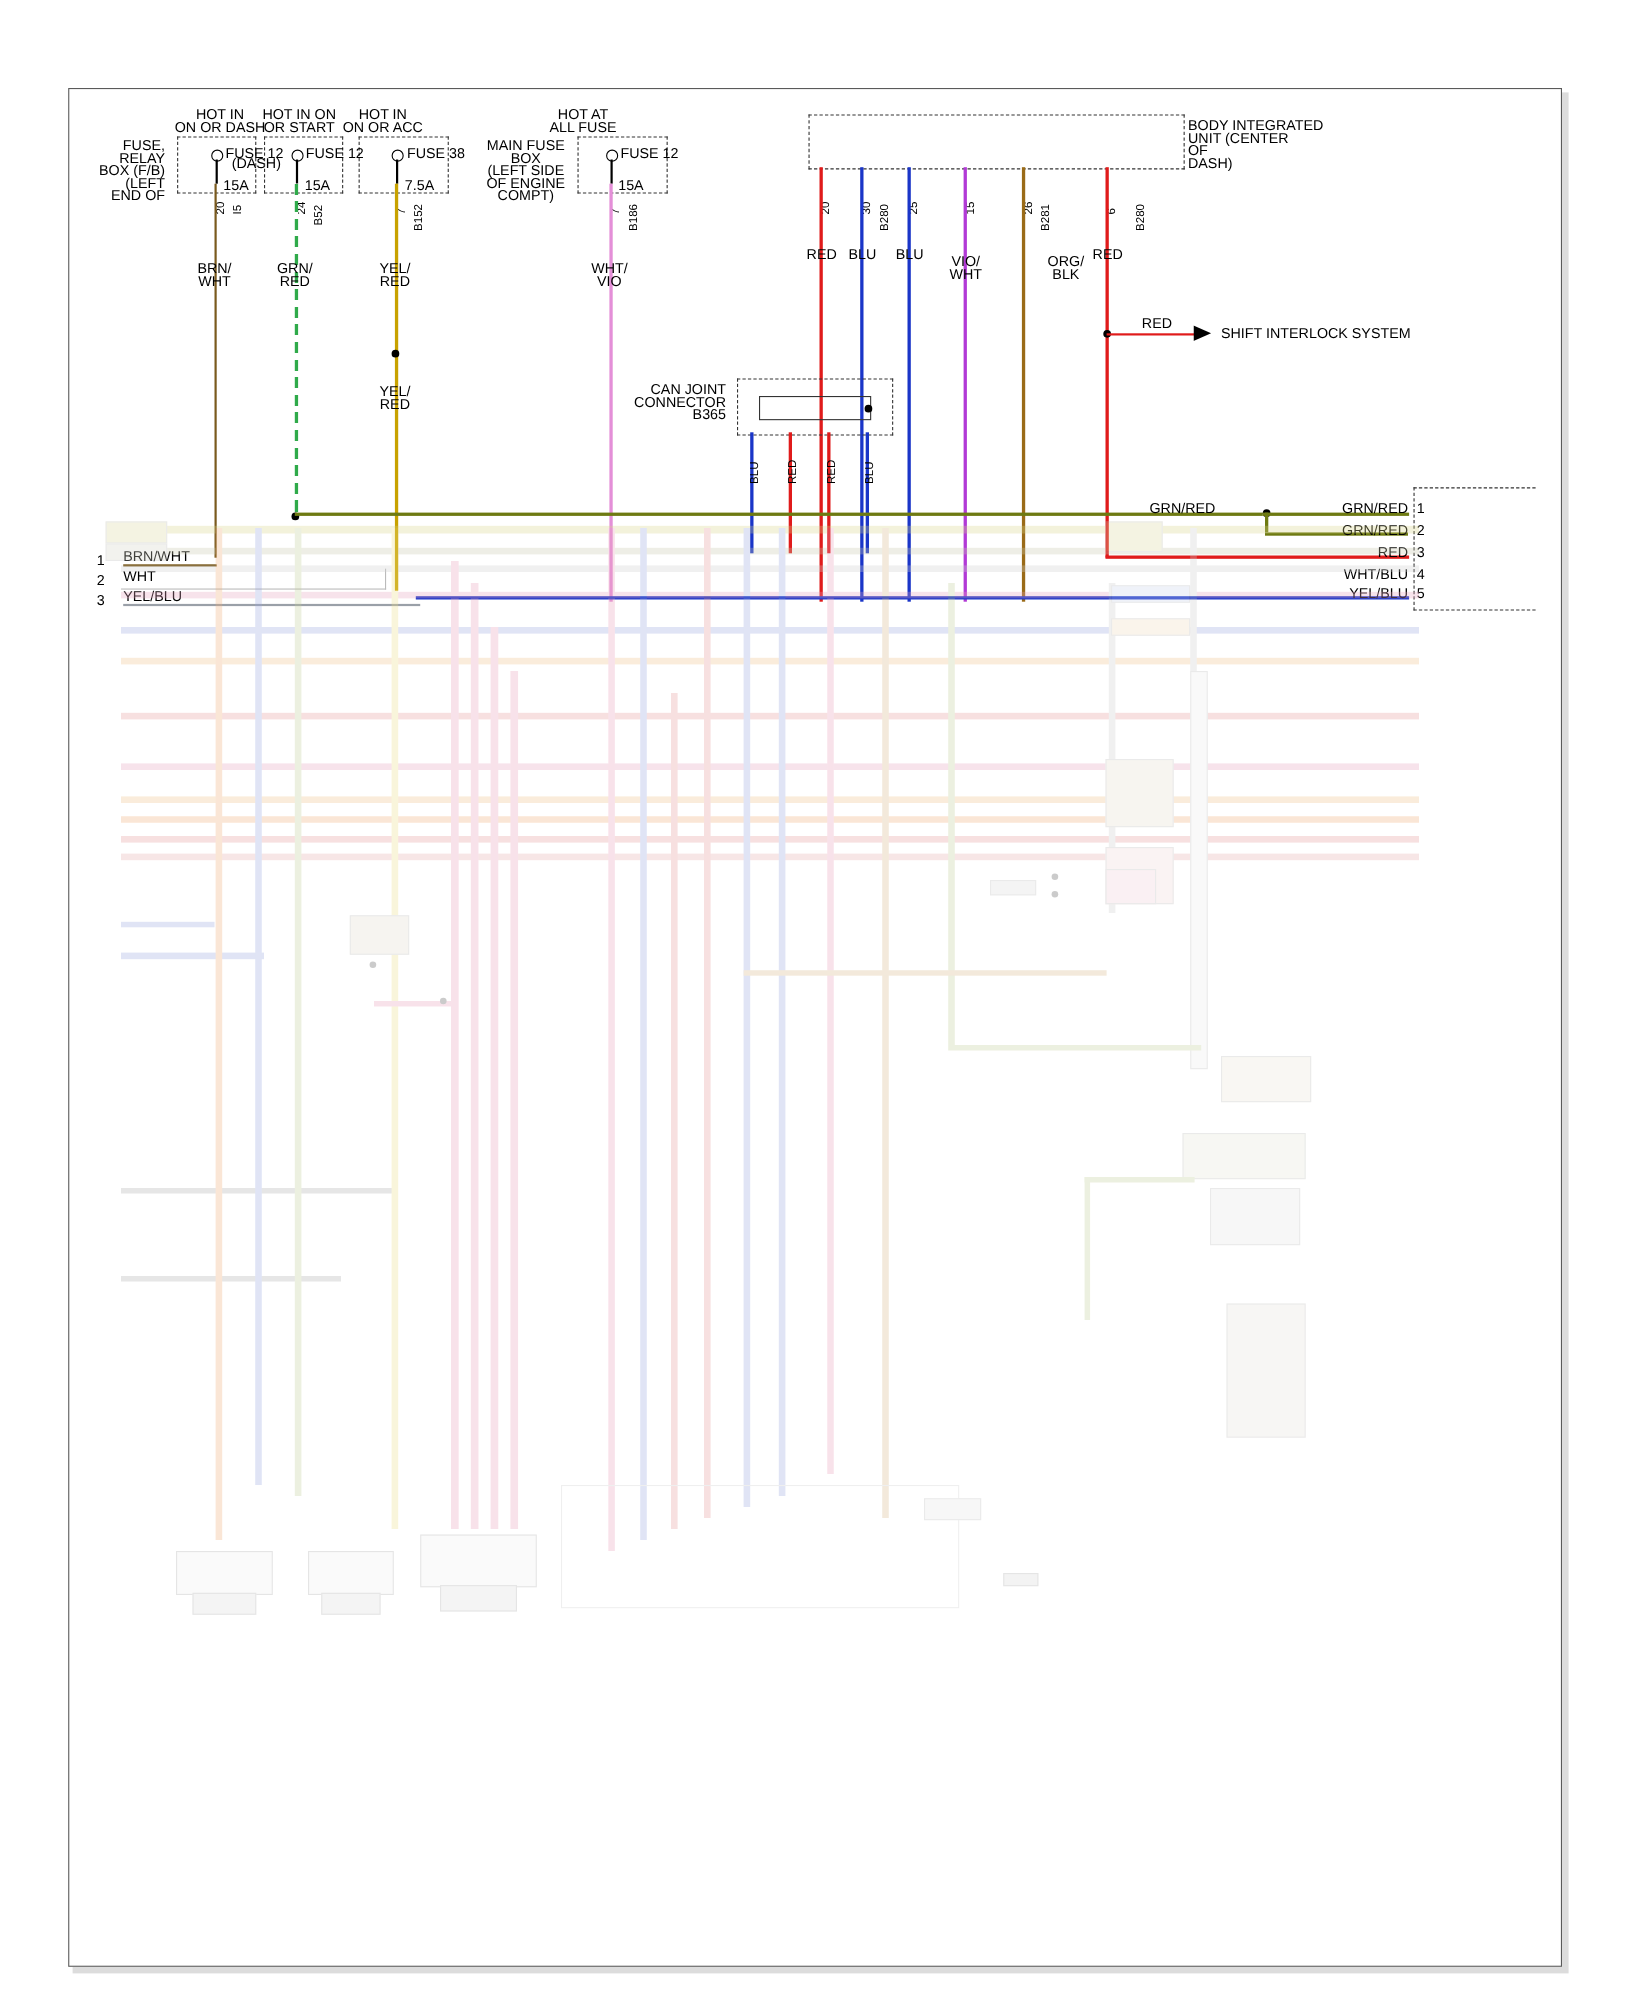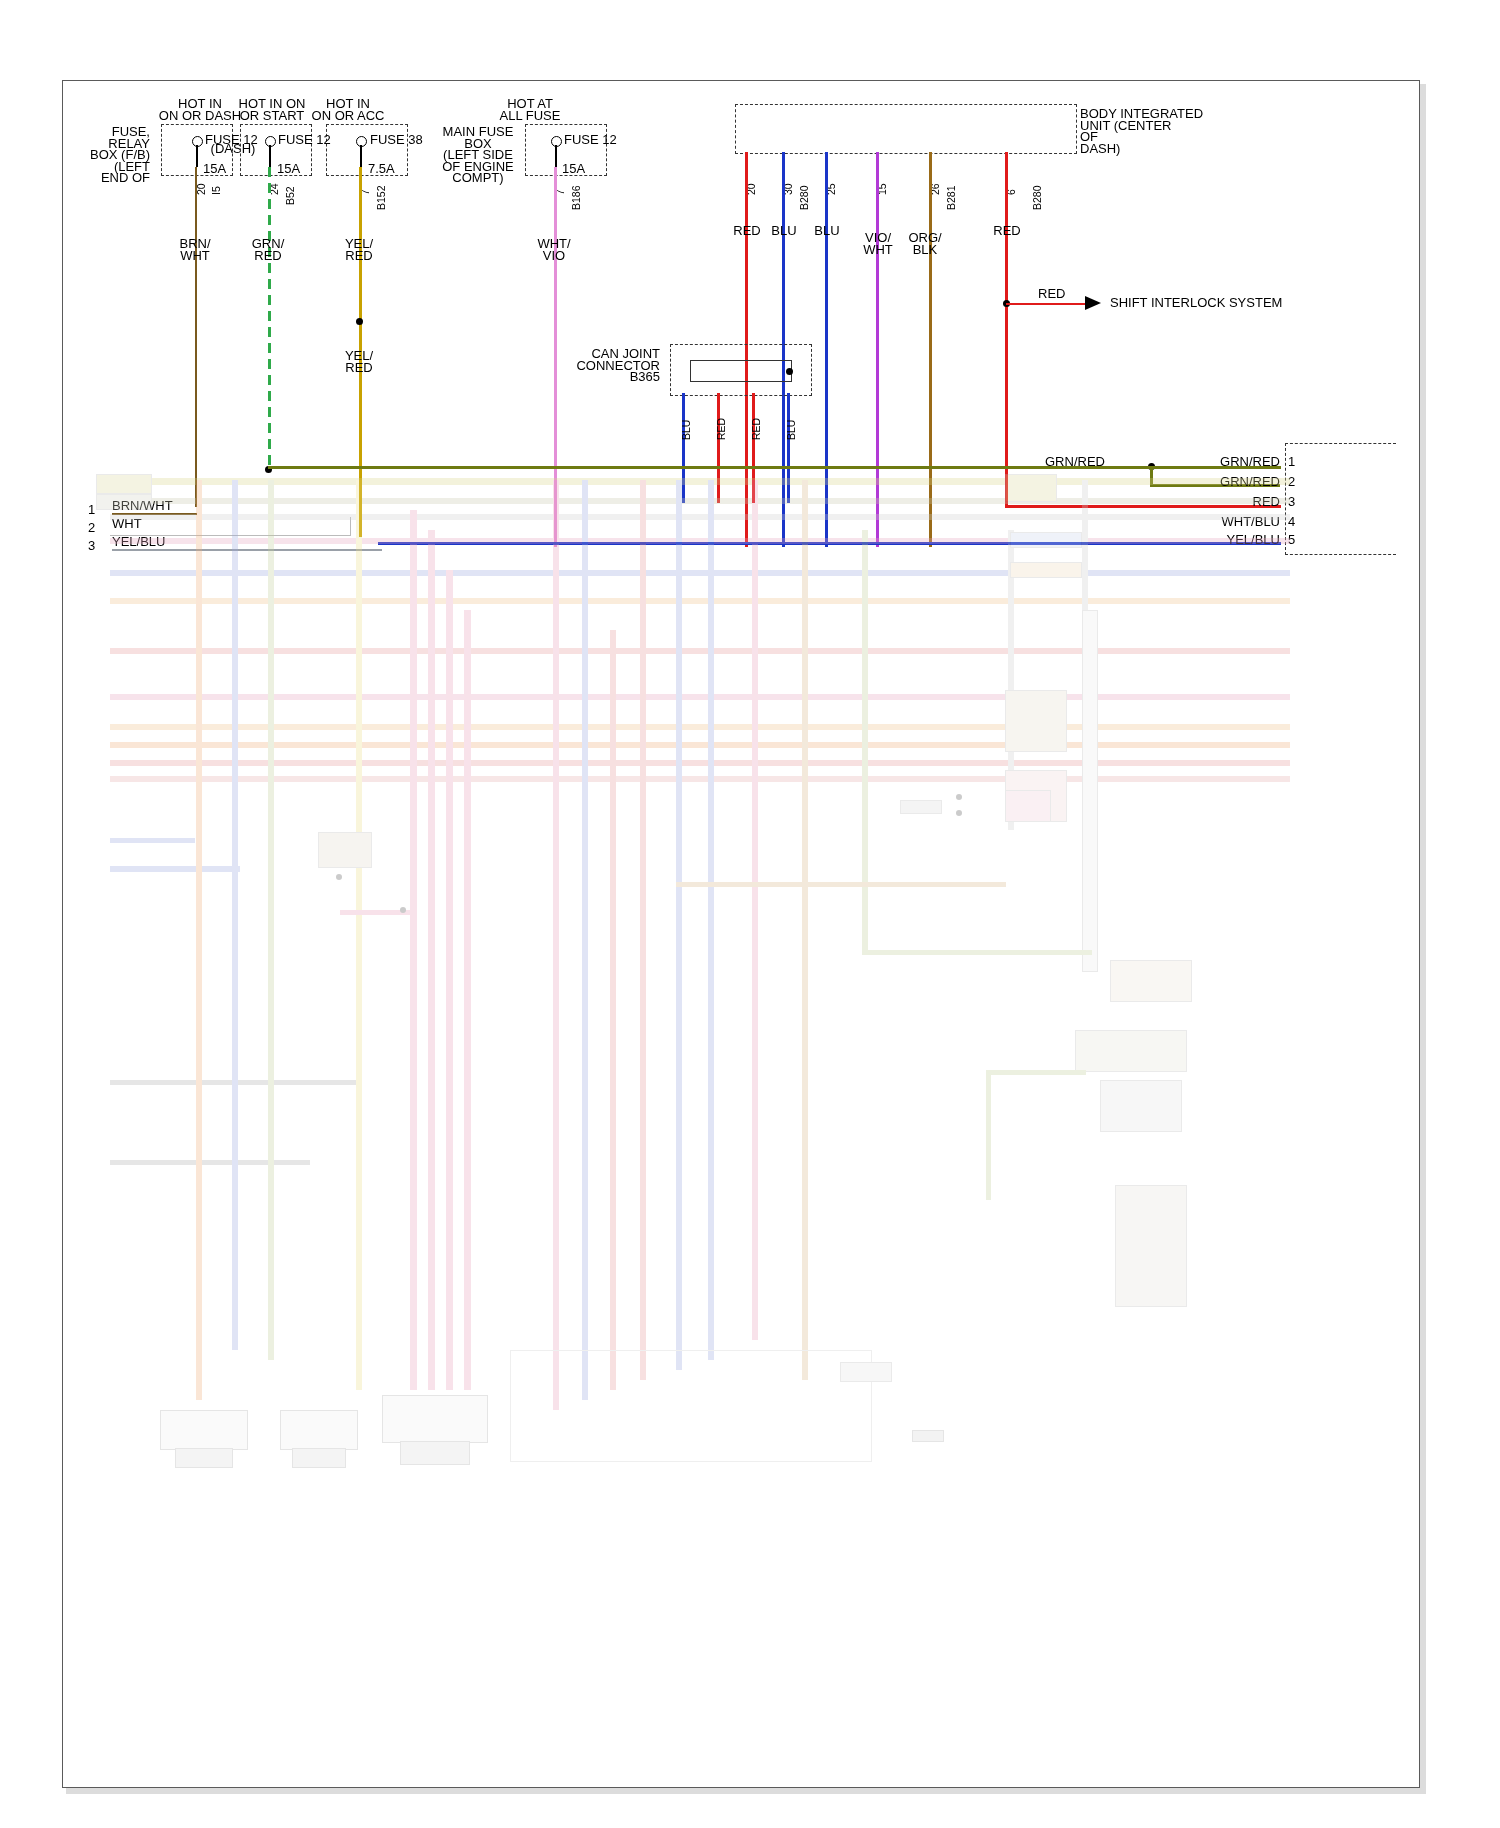--- a/index.html
+++ b/index.html
@@ -115,21 +115,21 @@
   <div class="wire v" style="left:782px;top:152px;height:395px;background:#1a35c8;width:3px;"></div>
   <div class="lbl c" style="left:749px;top:225px;width:70px;">BLU</div>
 
   <div class="wire v" style="left:825px;top:152px;height:395px;background:#1a35c8;width:3px;"></div>
   <div class="lbl c" style="left:792px;top:225px;width:70px;">BLU</div>
 
   <div class="wire v" style="left:876px;top:152px;height:395px;background:#b23ad6;width:3px;"></div>
   <div class="lbl c" style="left:843px;top:232px;width:70px;"><span>VIO/</span><br><span>WHT</span></div>
 
   <div class="wire v" style="left:929px;top:152px;height:395px;background:#9a6b18;width:3px;"></div>
-  <div class="lbl c" style="left:890px;top:232px;width:70px;"><span>ORG/</span><br><span>BLK</span></div>
+  <div class="lbl c" style="left:934px;top:232px;width:70px;"><span>ORG/</span><br><span>BLK</span></div>
 
   <div class="wire v" style="left:1005px;top:152px;height:355px;background:#e01b1b;width:3px;"></div>
   <div class="lbl c" style="left:972px;top:225px;width:70px;">RED</div>
 
   <div class="dot" style="left:1003px;top:300px;"></div>
   <div class="wire h" style="left:1006px;top:303px;width:80px;background:#e01b1b;"></div>
   <div class="lbl" style="left:1038px;top:288px;">RED</div>
   <svg style="position:absolute;left:1085px;top:294px;" width="22" height="18">
       <polygon points="0,2 16,9 0,16" fill="#000"></polygon>
     </svg>

